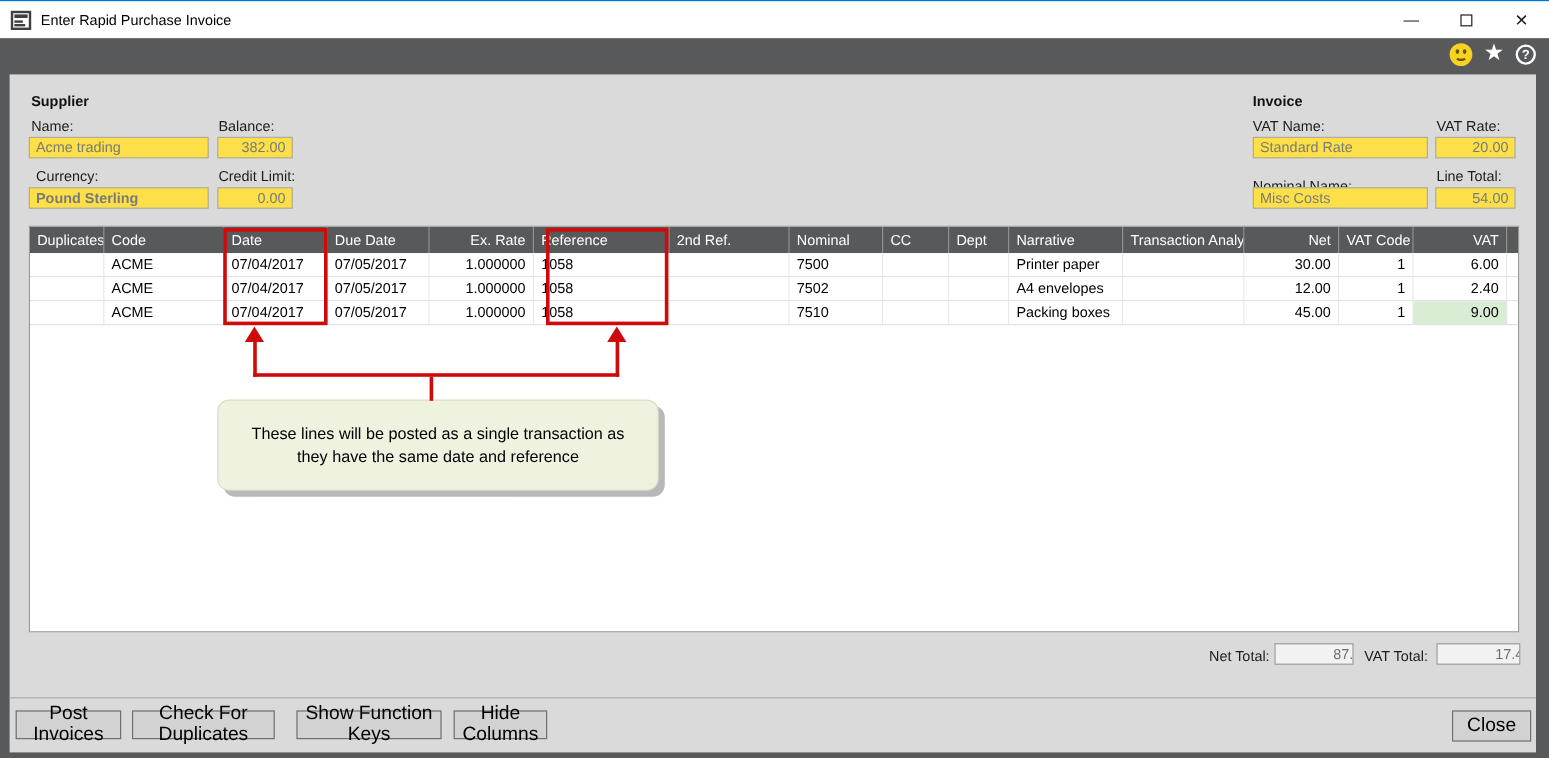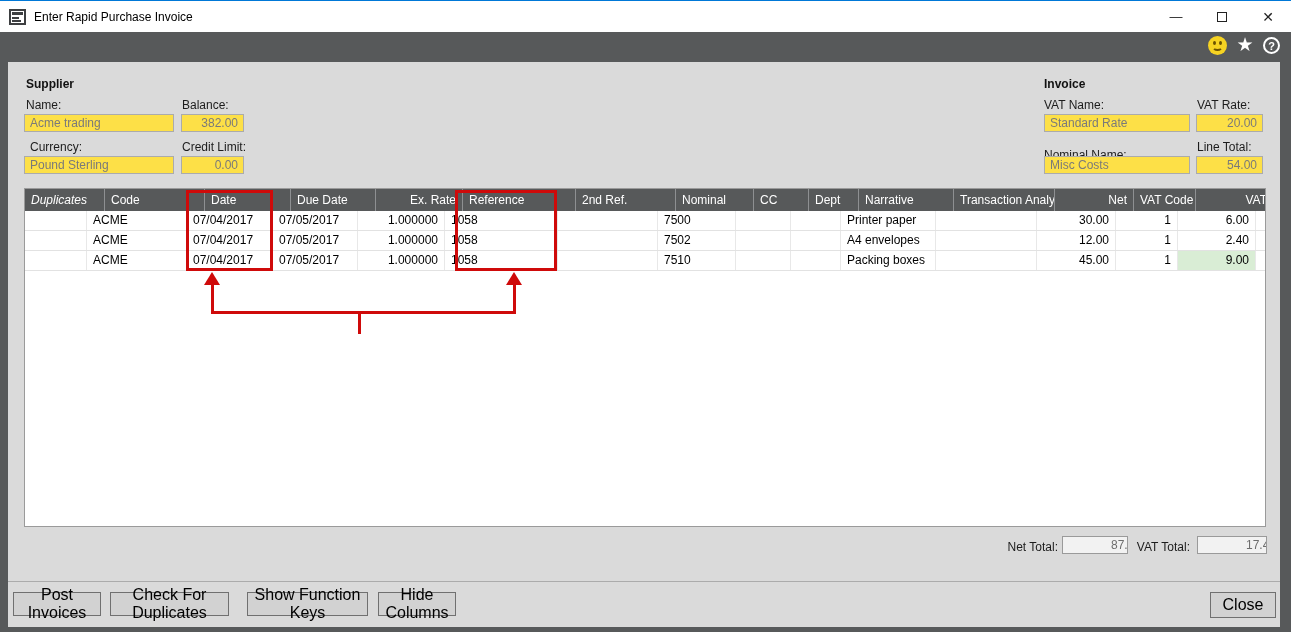--- a/index.html
+++ b/index.html
@@ -91,37 +91,37 @@
   <div class="help">?</div>
 
   <div class="panel"></div>
 
   <div class="group-heading" style="left:26px; top:77px;">Supplier</div>
   <div class="field-label" style="left:26px; top:98px;">Name:</div>
   <div class="field" style="left:24px; top:114px; width:150px;">Acme trading</div>
   <div class="field-label" style="left:182px; top:98px;text-align:center;">Balance:</div>
   <div class="field num" style="left:181px; top:114px; width:63px;">382.00</div>
   <div class="field-label" style="left:30px; top:140px;">Currency:</div>
-  <div class="field" style="left:24px; top:156px; width:150px;">Pound Sterling</div>
+  <div class="field" style="left:24px; top:156px; width:150px;font-weight:bold;">Pound Sterling</div>
   <div class="field-label" style="left:182px; top:140px;">Credit Limit:</div>
   <div class="field num" style="left:181px; top:156px; width:63px;">0.00</div>
 
   <div class="group-heading" style="left:1044px; top:77px;">Invoice</div>
   <div class="field-label" style="left:1044px; top:98px;">VAT Name:</div>
   <div class="field" style="left:1044px; top:114px; width:146px;">Standard Rate</div>
   <div class="field-label" style="left:1197px; top:98px;">VAT Rate:</div>
   <div class="field num" style="left:1196px; top:114px; width:67px;">20.00</div>
   <div class="field-label" style="left:1044px; top:148px;text-align:center;">Nominal Name:</div>
   <div class="field" style="left:1044px; top:156px; width:146px;">Misc Costs</div>
   <div class="field-label" style="left:1197px; top:140px;">Line Total:</div>
   <div class="field num" style="left:1196px; top:156px; width:67px;">54.00</div>
 
   <div class="grid">
     <div class="grid-header" id="grid-header">
-        <div class="hcell" style="width: 80px; font-style: italic;">Duplicates</div>
+        <div class="hcell" style="width: 62px;">Duplicates</div>
         <div class="hcell" style="width: 100px;">Code</div>
         <div class="hcell" style="width: 86px;">Date</div>
         <div class="hcell" style="width: 85px;">Due Date</div>
         <div class="hcell r" style="width: 87px;">Ex. Rate</div>
         <div class="hcell" style="width: 113px;">Reference</div>
         <div class="hcell" style="width: 100px;">2nd Ref.</div>
         <div class="hcell" style="width: 78px;">Nominal</div>
         <div class="hcell" style="width: 55px;">CC</div>
         <div class="hcell" style="width: 50px;">Dept</div>
         <div class="hcell" style="width: 95px;">Narrative</div>
@@ -186,20 +186,24 @@
   </div>
 
   <div class="red-box" style="left:186px; top:190px; width:87px; height:81px;"></div>
   <div class="red-box" style="left:455px; top:190px; width:102px; height:81px;"></div>
   <div class="arrowhead" style="left:204px; top:272px;"></div>
   <div class="red-line" style="left:211px; top:284px; width:3px; height:30px;"></div>
   <div class="arrowhead" style="left:506px; top:272px;"></div>
   <div class="red-line" style="left:513px; top:284px; width:3px; height:30px;"></div>
   <div class="red-line" style="left:211px; top:311px; width:305px; height:3px;"></div>
   <div class="red-line" style="left:358px; top:314px; width:3px; height:20px;"></div>
+  <div class="callout">
+    <span>These lines will be posted as a single transaction as</span>
+    <span>they have the same date and reference</span>
+  </div>
 
   <div class="totals-label" style="left:993px; top:540px; width:65px;">Net Total:</div>
   <div class="field num total" style="left:1062px; top:536px; width:66px;">87.00</div>
   <div class="totals-label" style="left:1130px; top:540px; width:60px;">VAT Total:</div>
   <div class="field num total" style="left:1197px; top:536px; width:70px;">17.40</div>
 
   <div class="divider"></div>
   <button class="btn" style="left:13px; top:592px; width:88px;">Post Invoices</button>
   <button class="btn" style="left:110px; top:592px; width:119px;">Check For Duplicates</button>
   <button class="btn" style="left:247px; top:592px; width:121px;">Show Function Keys</button>

